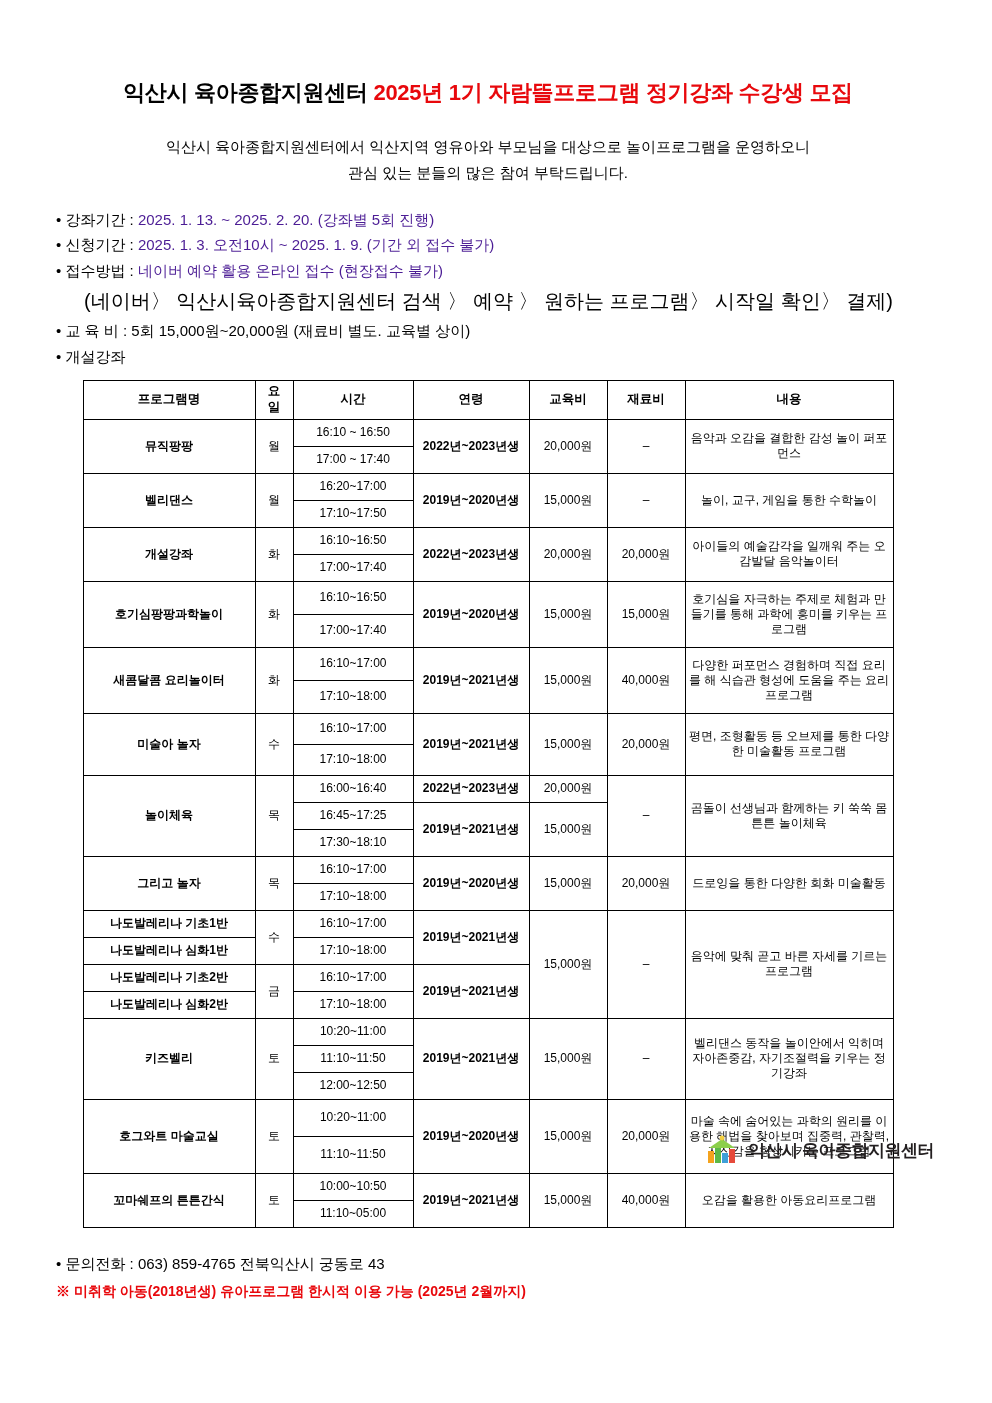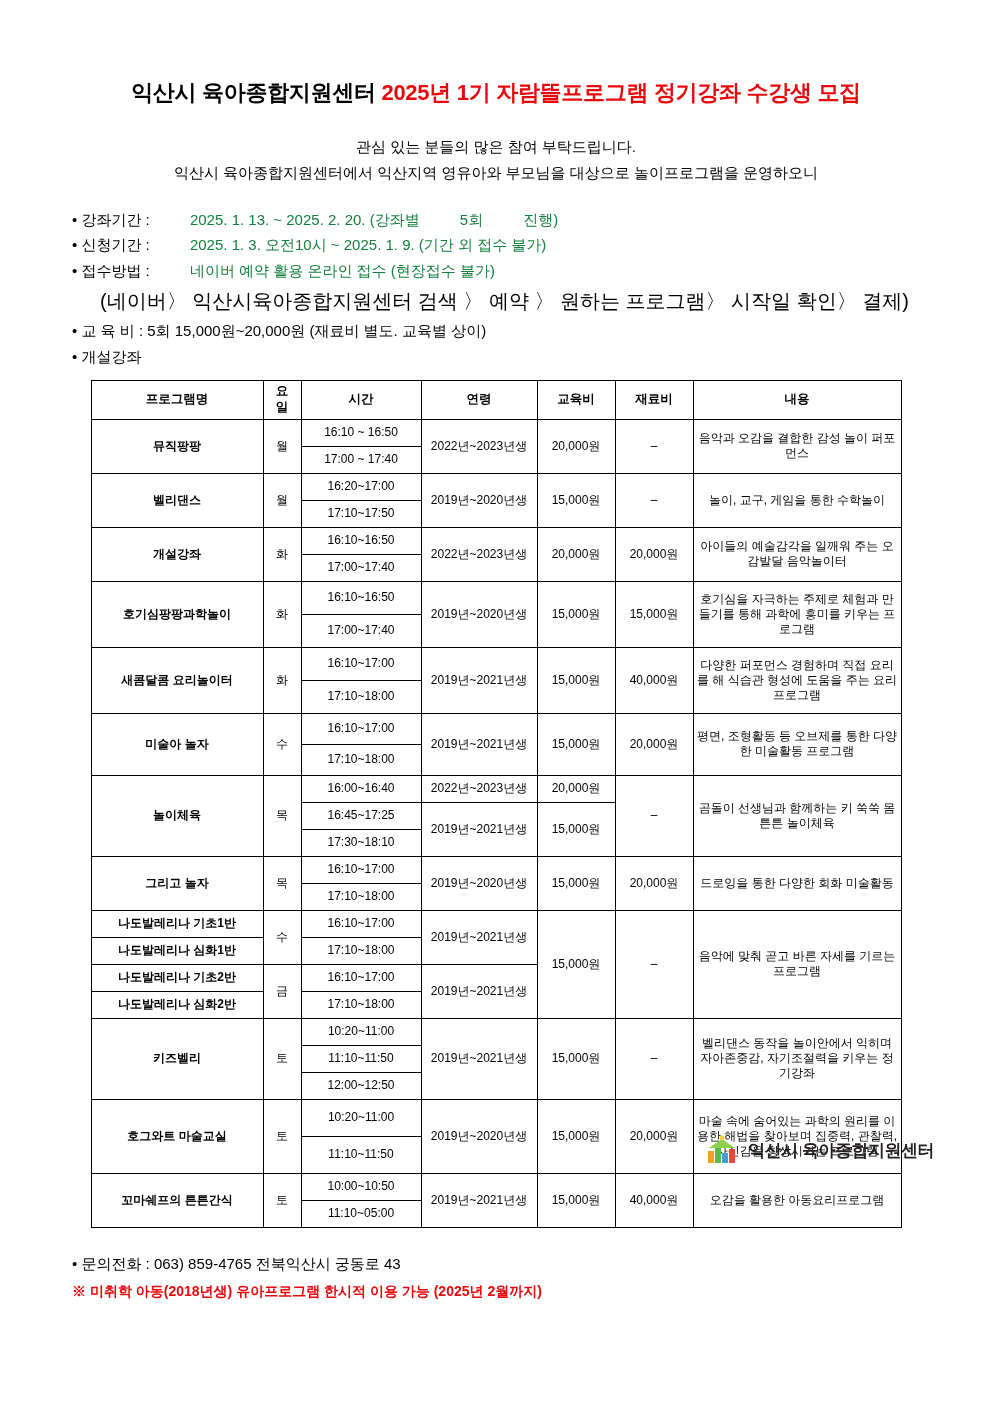--- a/index.html
+++ b/index.html
@@ -11,21 +11,21 @@
     width: 992px;
     height: 1403px;
     font-family: "Liberation Sans", sans-serif;
     color: #000000;
     position: relative;
   }
   .page {
     width: 992px;
     height: 1209px;
     box-sizing: border-box;
-    padding: 60px 58px 20px 58px;
+    padding: 60px 58px 20px 42px;
     position: relative;
   }
   
   .title-row {
     text-align: center;
     font-size: 22px;
     font-weight: bold;
     letter-spacing: -0.3px;
     margin-top: 18px;
     margin-bottom: 26px;
@@ -49,21 +49,21 @@
     line-height: 1.72;
   }
   .info-line {
     display: block;
     white-space: nowrap;
   }
   .bullet::before {
     content: "• ";
     font-size: 15px;
   }
-  .red { color: #15803d; margin-left: 36px; }
+  .red { color: #4c1d95; }
   .sub-line {
     display: block;
     margin-left: 28px;
     font-size: 20px;
     white-space: nowrap;
   }
 
   
   table.courses {
     border-collapse: collapse;
@@ -92,21 +92,21 @@
     font-size: 11.5px;
     height: 22px;
     padding: 1px 0;
   }
   td.desc {
     font-size: 11px;
     line-height: 1.3;
     padding: 3px 4px;
   }
   td.day { font-size: 13px; }
-  td.age { font-size: 11.5px; }
+  td.age { font-size: 11.5px; font-weight: bold; }
   td.fee, td.mat { font-size: 12px; }
 
   col.c-name { width: 172px; }
   col.c-day  { width: 38px; }
   col.c-time { width: 120px; }
   col.c-age  { width: 116px; }
   col.c-fee  { width: 78px; }
   col.c-mat  { width: 78px; }
   col.c-desc { width: 208px; }
 
@@ -147,22 +147,22 @@
 </head>
 <body>
 
 <div class="page">
 
   <div class="title-row">
     <span class="title-black">익산시 육아종합지원센터 </span><span class="title-red">2025년 1기 자람뜰프로그램 정기강좌 수강생 모집</span>
   </div>
 
   <div class="intro">
+    <div>익산시 육아종합지원센터에서 익산지역 영유아와 부모님을 대상으로 놀이프로그램을 운영하오니</div>
     <div>관심 있는 분들의 많은 참여 부탁드립니다.</div>
-    <div>익산시 육아종합지원센터에서 익산지역 영유아와 부모님을 대상으로 놀이프로그램을 운영하오니</div>
   </div>
 
   <div class="info-list">
     <span class="info-line bullet"><span>강좌기간 : </span><span class="red">2025. 1. 13. ~ 2025. 2. 20. (강좌별 </span><span class="red">5회</span><span class="red"> 진행)</span></span>
 
     <span class="info-line bullet"><span>신청기간 : </span><span class="red">2025. 1. 3. 오전10시 ~ 2025. 1. 9. (기간 외 접수 불가)</span></span>
 
     <span class="info-line bullet"><span>접수방법 : </span><span class="red">네이버 예약 활용 온라인 접수 (현장접수 불가)</span></span>
 
     <span class="sub-line">(네이버〉 익산시육아종합지원센터 검색 〉 예약 〉 원하는 프로그램〉 시작일 확인〉 결제)</span>

